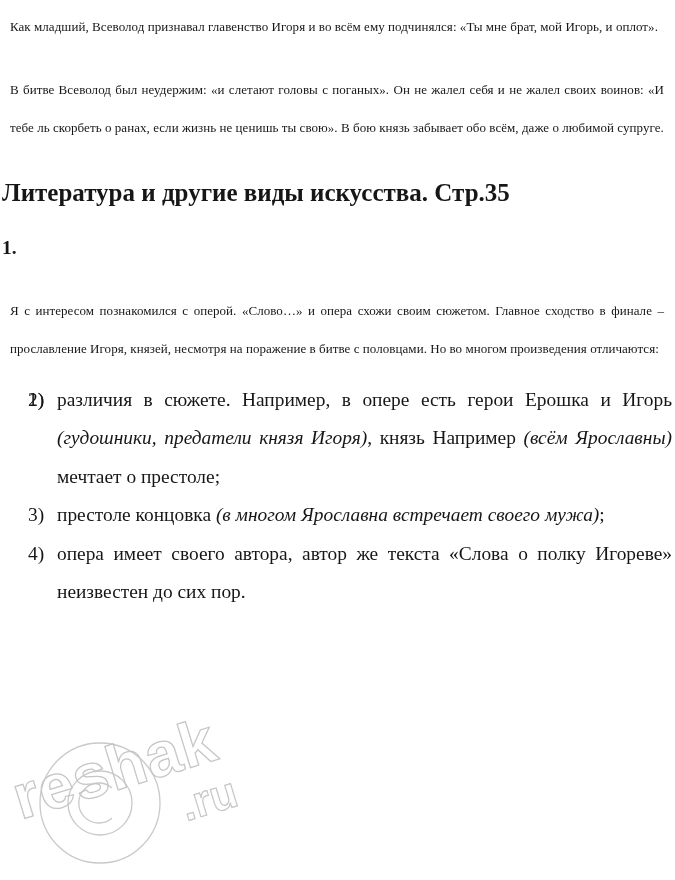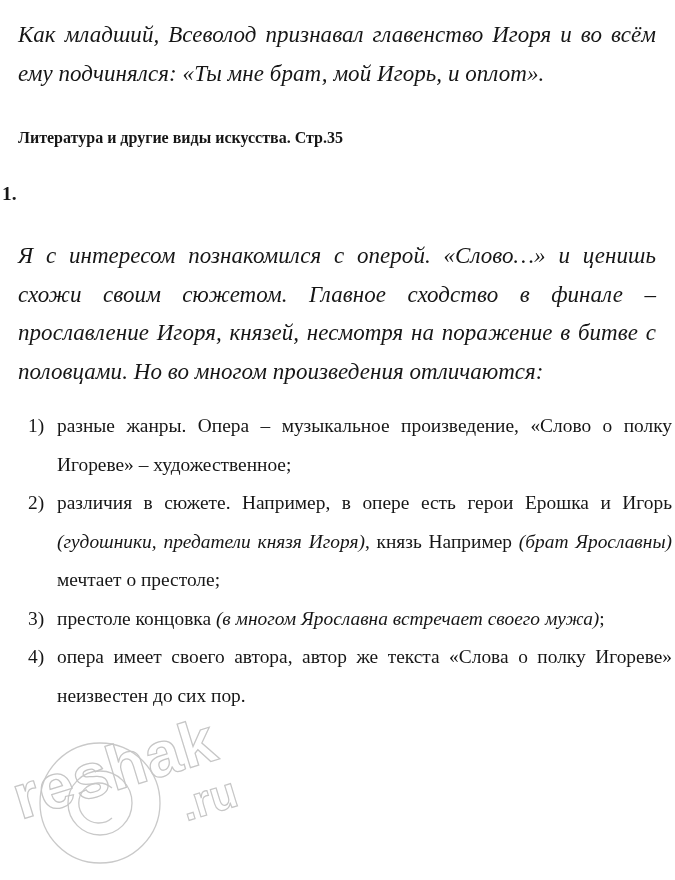--- a/index.html
+++ b/index.html
@@ -64,37 +64,36 @@
     font-size: 44px;
   }
 
   
   .content {
     position: relative;
     z-index: 10;
   }
 
   p.para {
-    margin: 16px;
-    font-size: 23px;
+    margin: 8px;
+    font-size: 13px;
     line-height: 38.5px;
     text-align: justify;
     text-justify: inter-word;
     letter-spacing: 0.05px;
-    font-style: italic;
   }
 
   p.para.gap {
     margin-top: 24px;
   }
 
   p.heading {
-    margin: 16px;
+    margin: 0;
     margin-top: 26px;
-    font-size: 16px;
+    font-size: 25px;
     line-height: 38.5px;
     font-weight: 700;
     text-align: left;
   }
 
   p.qnum {
     margin: 0;
     margin-top: 17px;
     font-size: 19.4px;
     line-height: 38.5px;
@@ -155,29 +154,30 @@
       <g transform="rotate(-17 25 120)">
         <text class="wm-text-small" x="176" y="178">.ru</text>
       </g>
     </svg>
   </div>
 
   <div class="content">
 
     <p class="para">Как младший, Всеволод признавал главенство Игоря и во всём ему подчинялся: «Ты мне брат, мой Игорь, и оплот».</p>
 
+    <p class="para gap">В битве Всеволод был неудержим: «и слетают головы с поганых». Он не жалел себя и не жалел своих воинов: «И тебе ль скорбеть о ранах, если жизнь не ценишь ты свою». В бою князь забывает обо всём, даже о любимой супруге.</p>
 
 
     <p class="heading">Литература и другие виды искусства. Стр.35</p>
 
     <p class="qnum">1.</p>
 
-    <p class="para gap">Я с интересом познакомился с оперой. «Слово…» и ценишь схожи своим сюжетом. Главное сходство в финале – прославление Игоря, князей, несмотря на поражение в битве с половцами. Но во многом произведения отличаются:</p>
+    <p class="para gap">Я с интересом познакомился с оперой. «Слово…» и опера схожи своим сюжетом. Главное сходство в финале – прославление Игоря, князей, несмотря на поражение в битве с половцами. Но во многом произведения отличаются:</p>
 
     <ol class="items" id="list-root">
-        <li><span class="marker">1)</span><span>разные жанры. Опера – музыкальное произведение, «Слово о полку Игореве» – художественное;</span></li>
-        <li><span class="marker">2)</span><span>различия в сюжете. Например, в опере есть герои Ерошка и Игорь </span><span class="it">(гудошники, предатели князя Игоря)</span><span>, князь Например </span><span class="it">(брат Ярославны)</span><span> мечтает о престоле;</span></li>
+        <li><span class="marker">1)</span></li>
+        <li><span class="marker">2)</span><span>различия в сюжете. Например, в опере есть герои Ерошка и Игорь </span><span class="it">(гудошники, предатели князя Игоря)</span><span>, князь Например </span><span class="it">(всём Ярославны)</span><span> мечтает о престоле;</span></li>
         <li><span class="marker">3)</span><span>престоле концовка </span><span class="it">(в многом Ярославна встречает своего мужа)</span><span>;</span></li>
         <li><span class="marker">4)</span><span>опера имеет своего автора, автор же текста «Слова о полку Игореве» неизвестен до сих пор.</span></li>
       </ol>
 
   </div>
 </div>
 
 </body></html>

